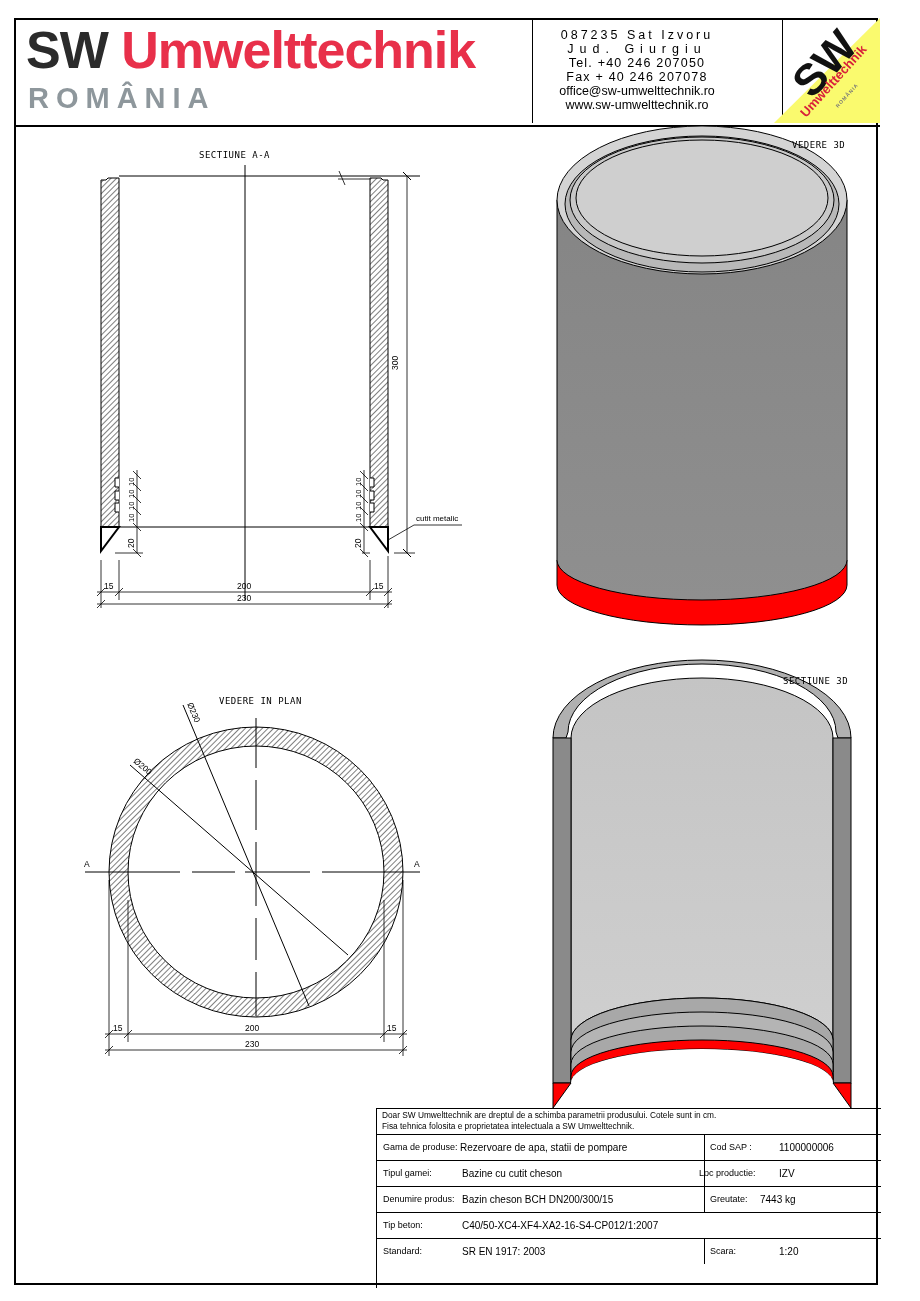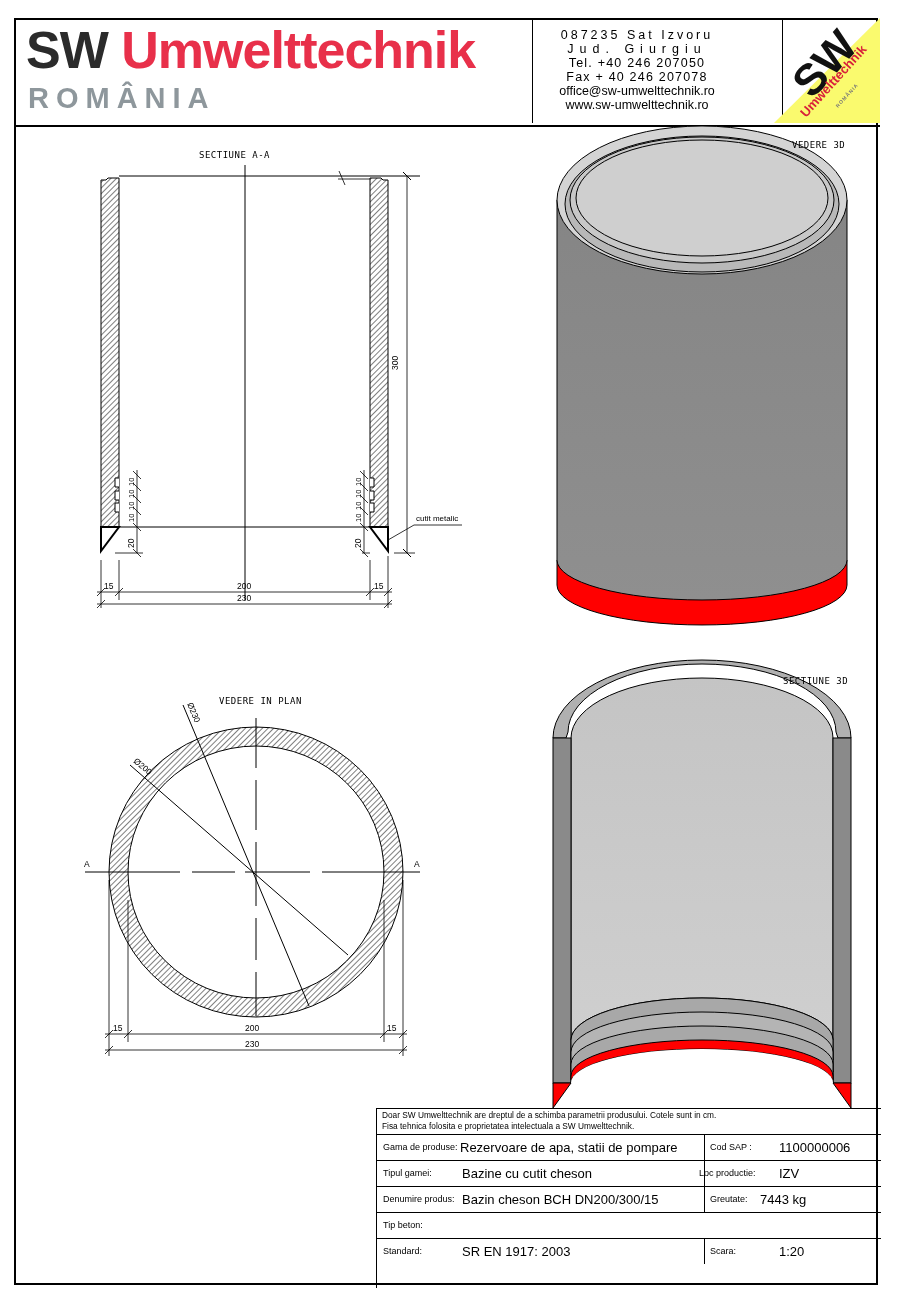--- a/index.html
+++ b/index.html
@@ -17,21 +17,21 @@
   .contact .sp2{letter-spacing:1.2px;}
   .contact .first{margin-top:10px;}
   .badge{position:absolute;left:760px;top:0;width:106px;height:105px;overflow:hidden;}
   .title{position:absolute;font-family:"DejaVu Sans Mono",monospace;font-size:9px;letter-spacing:0.5px;margin-top:12px;}
   svg{position:absolute;left:0;top:0;}
   .tb{position:absolute;left:376px;top:1108px;width:504px;height:179px;border-left:1px solid #000;border-top:1px solid #000;font-family:"Liberation Sans",sans-serif;}
   .tb .note{height:24px;border-bottom:1px solid #000;font-size:8.3px;line-height:11px;padding:1px 0 0 5px;}
   .tb .row{position:relative;height:25px;border-bottom:1px solid #000;}
   .tb .row:last-child{border-bottom:none;}
   .tb .lab{position:absolute;top:0;font-size:9px;line-height:25px;}
-  .tb .val{position:absolute;top:0;font-size:13px;line-height:25px;}
+  .tb .val{position:absolute;top:0;font-size:10px;line-height:25px;}
   .tb .vline{position:absolute;top:0;bottom:0;border-left:1px solid #000;}
 </style>
 </head>
 <body>
 
 <div class="frame"></div>
 
 <div class="hdr">
   <div class="logo">
     <div class="logo-sw"><span class="sw">SW</span> <span class="um">Umwelttechnik</span></div>
@@ -262,20 +262,21 @@
   </div>
   <div class="row">
     <span class="lab" style="left:6px">Denumire produs:</span>
     <span class="val" style="left:85px">Bazin cheson BCH DN200/300/15</span>
     <span class="vline" style="left:327px"></span>
     <span class="lab" style="left:333px">Greutate:</span>
     <span class="val" style="left:383px">7443 kg</span>
   </div>
   <div class="row">
     <span class="lab" style="left:6px">Tip beton:</span>
+    <span class="val" style="left:85px">C40/50-XC4-XF4-XA2-16-S4-CP012/1:2007</span>
   </div>
   <div class="row">
     <span class="lab" style="left:6px">Standard:</span>
     <span class="val" style="left:85px">SR EN 1917: 2003</span>
     <span class="vline" style="left:327px"></span>
     <span class="lab" style="left:333px">Scara:</span>
     <span class="val" style="left:402px">1:20</span>
   </div>
 </div>
 

